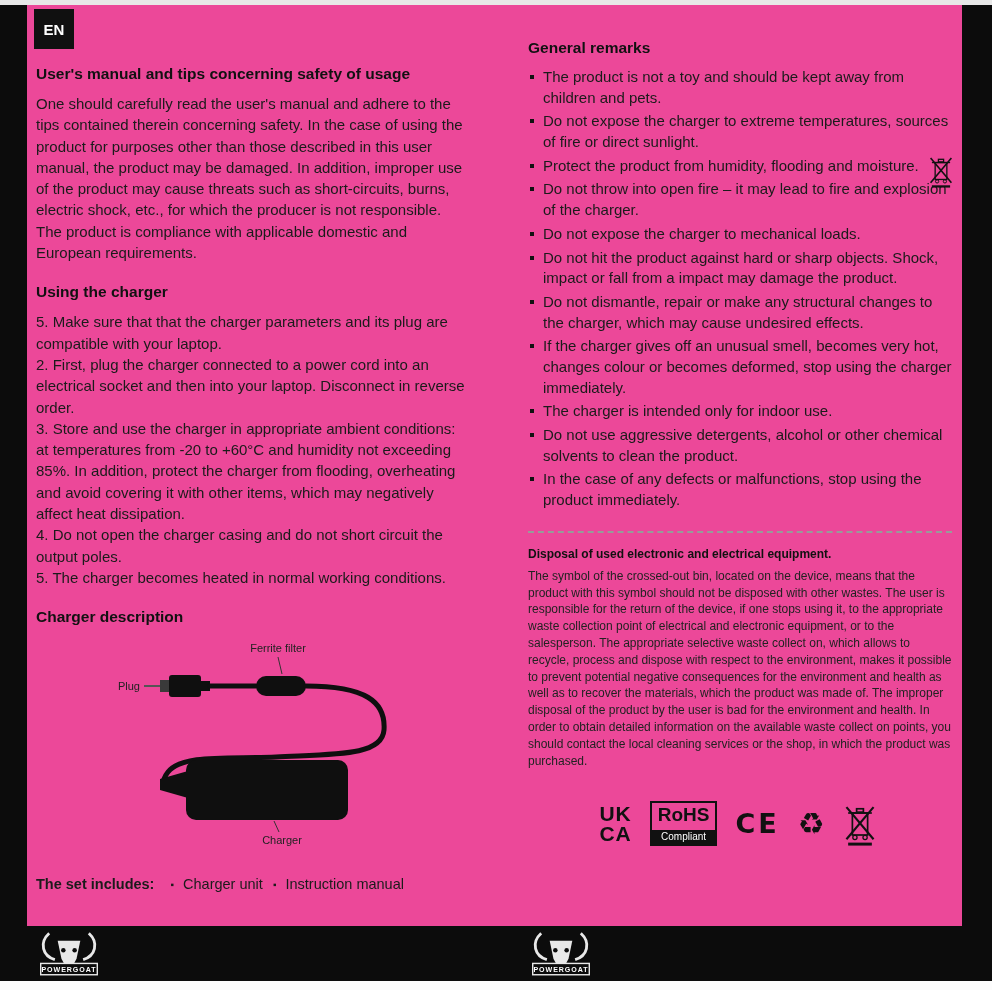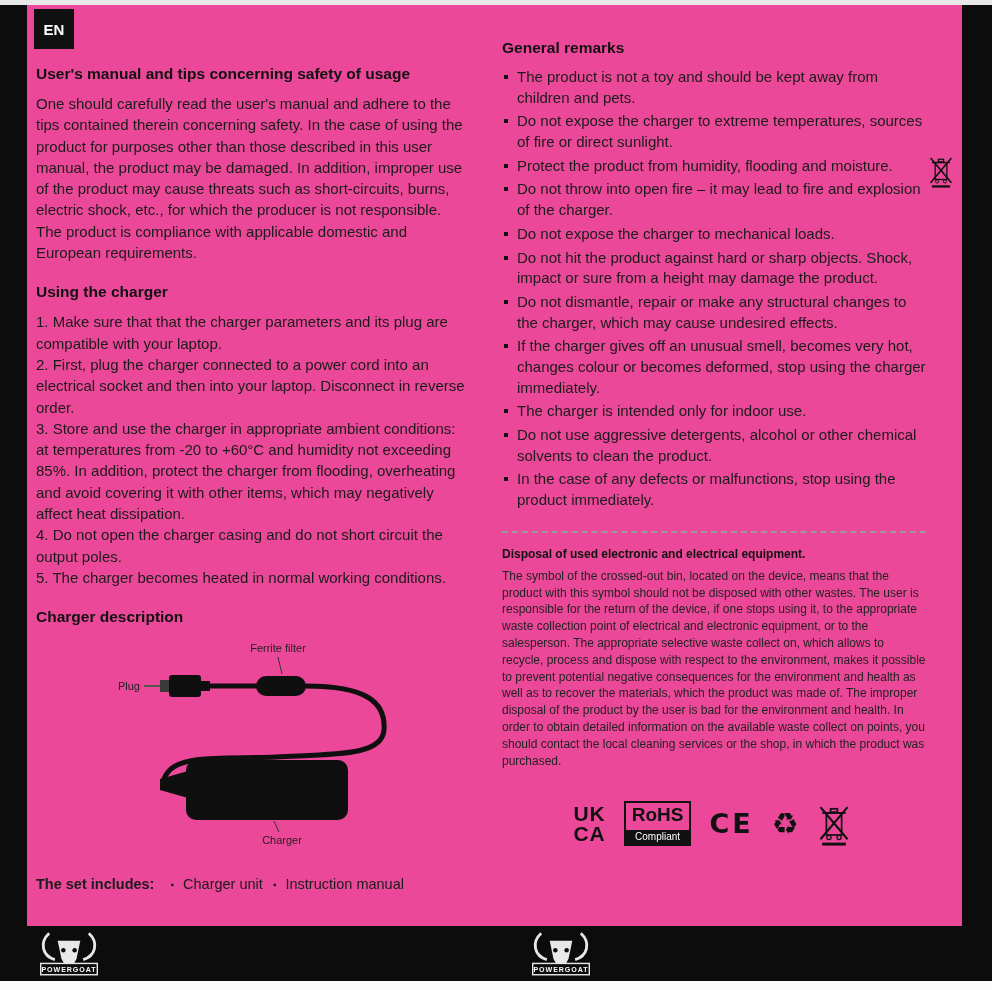--- a/index.html
+++ b/index.html
@@ -4,21 +4,21 @@
 <style>
   html,body{margin:0;padding:0;background:#e8e8e8;}
   .page{position:relative;width:992px;height:990px;background:#ec4899;overflow:hidden;
         font-family:"Liberation Sans",sans-serif;color:#1b1b1b;margin:5px auto;}
   .bar{position:absolute;top:0;background:#0c0c0c;}
   .bar-left{left:0;width:27px;height:976px;}
   .bar-right{right:0;width:30px;height:976px;}
   .en-badge{position:absolute;left:34px;top:4px;width:40px;height:40px;background:#101010;
         color:#fff;font-weight:bold;font-size:15px;display:flex;align-items:center;justify-content:center;}
   .col-left{position:absolute;left:36px;top:60px;width:433px;}
-  .col-right{position:absolute;left:502px;top:34px;width:424px;}
+  .col-right{position:absolute;left:528px;top:34px;width:424px;}
   h2{font-size:15.5px;font-weight:700;color:#111;margin:20px 0 10px;}
   h2.first{margin-top:0;}
   p.body-text{font-size:15px;line-height:1.42;margin:0 0 4px;}
   p.step{font-size:15px;line-height:1.42;margin:0;}
   ul.remarks{list-style:none;margin:0;padding:0;font-size:15px;line-height:1.38;}
   ul.remarks li{position:relative;padding-left:15px;margin:0 0 3px;}
   ul.remarks li::before{content:"";position:absolute;left:2px;top:8px;width:4px;height:4px;background:#111;}
   .divider{border:none;border-top:2px dashed #9a9a9a;margin:20px 0 14px;}
   .disposal-heading{font-size:12px;font-weight:700;margin:0 0 7px;color:#111;}
   .disposal-text{font-size:12px;line-height:1.4;margin:0;color:#222;}
@@ -49,21 +49,21 @@
   <div class="bar bar-left"></div>
   <div class="bar bar-right"></div>
 
   <div class="en-badge">EN</div>
 
   <div class="col-left">
     <h2 class="first">User's manual and tips concerning safety of usage</h2>
     <p class="body-text">One should carefully read the user's manual and adhere to the tips contained therein concerning safety. In the case of using the product for purposes other than those described in this user manual, the product may be damaged. In addition, improper use of the product may cause threats such as short-circuits, burns, electric shock, etc., for which the producer is not responsible. The product is compliance with applicable domestic and European requirements.</p>
 
     <h2>Using the charger</h2>
-    <p class="step">1. Make sure that that the charger parameters and its plug are compatible with your laptop.</p>
+    <p class="step">5. Make sure that that the charger parameters and its plug are compatible with your laptop.</p>
     <p class="step">2. First, plug the charger connected to a power cord into an electrical socket and then into your laptop. Disconnect in reverse order.</p>
     <p class="step">3. Store and use the charger in appropriate ambient conditions: at temperatures from -20 to +60°C and humidity not exceeding 85%. In addition, protect the charger from flooding, overheating and avoid covering it with other items, which may negatively affect heat dissipation.</p>
     <p class="step">4. Do not open the charger casing and do not short circuit the output poles.</p>
     <p class="step">5. The charger becomes heated in normal working conditions.</p>
 
     <h2>Charger description</h2>
 
     <div class="diagram">
       <svg width="440" height="212" viewBox="0 0 440 212">
 
@@ -102,21 +102,21 @@
   </div>
 
   <div class="col-right">
     <h2 class="first">General remarks</h2>
     <ul class="remarks">
       <li>The product is not a toy and should be kept away from children and pets.</li>
       <li>Do not expose the charger to extreme temperatures, sources of fire or direct sunlight.</li>
       <li>Protect the product from humidity, flooding and moisture.</li>
       <li>Do not throw into open fire – it may lead to fire and explosion of the charger.</li>
       <li>Do not expose the charger to mechanical loads.</li>
-      <li>Do not hit the product against hard or sharp objects. Shock, impact or sure from a height may damage the product.</li>
+      <li>Do not hit the product against hard or sharp objects. Shock, impact or fall from a impact may damage the product.</li>
       <li>Do not dismantle, repair or make any structural changes to the charger, which may cause undesired effects.</li>
       <li>If the charger gives off an unusual smell, becomes very hot, changes colour or becomes deformed, stop using the charger immediately.</li>
       <li>The charger is intended only for indoor use.</li>
       <li>Do not use aggressive detergents, alcohol or other chemical solvents to clean the product.</li>
       <li>In the case of any defects or malfunctions, stop using the product immediately.</li>
     </ul>
 
     <hr class="divider">
 
     <p class="disposal-heading">Disposal of used electronic and electrical equipment.</p>

